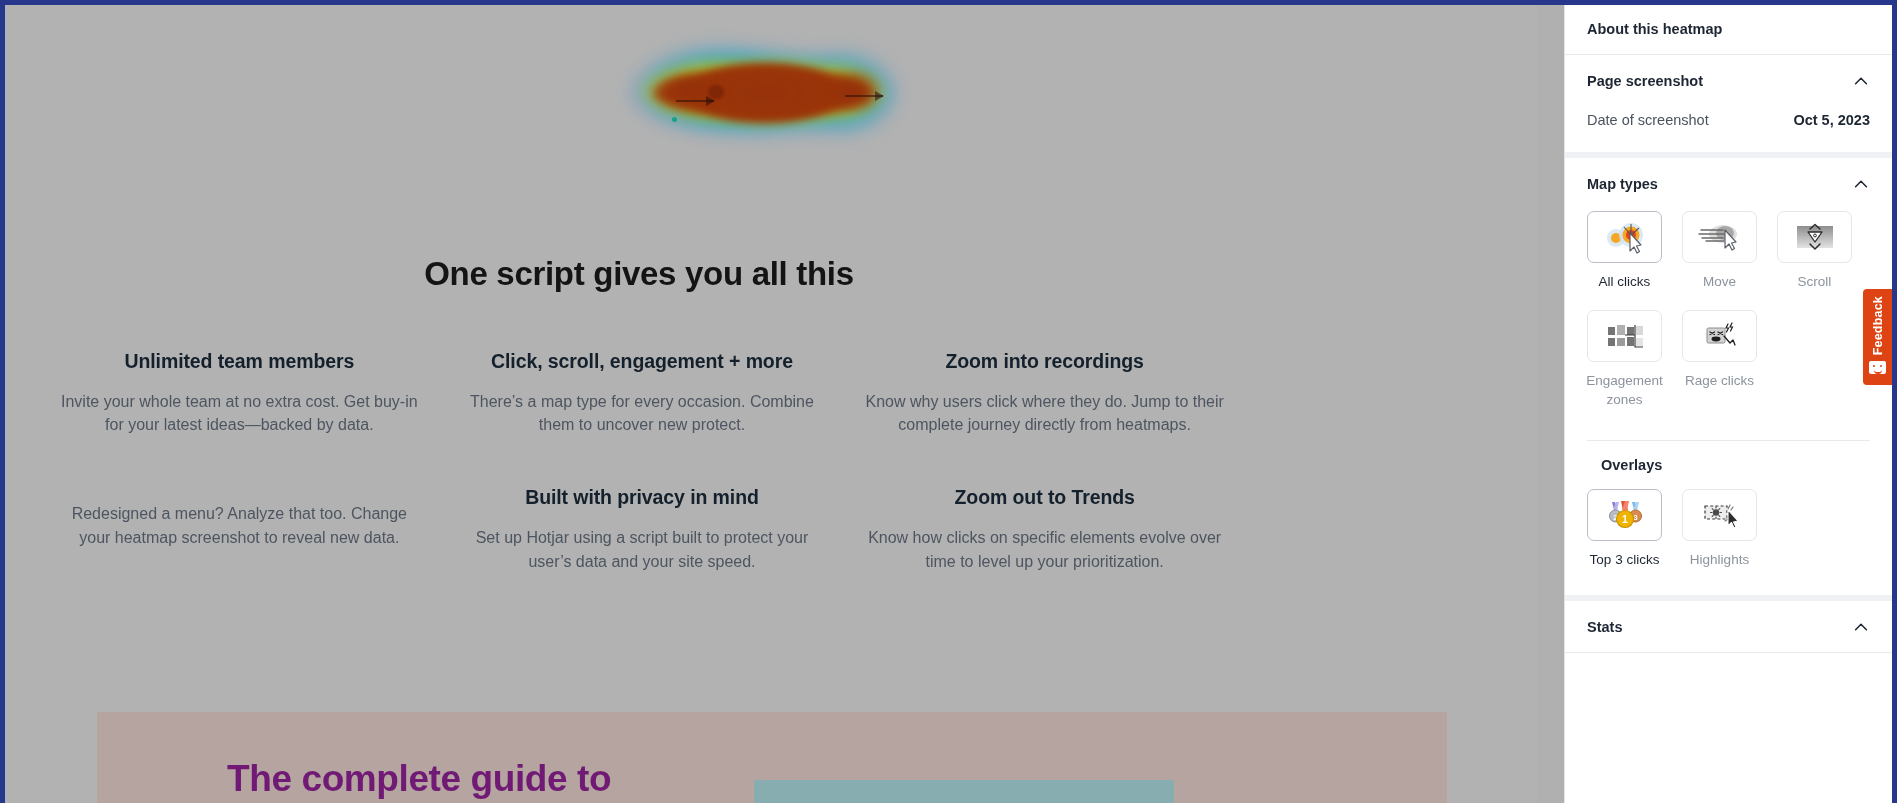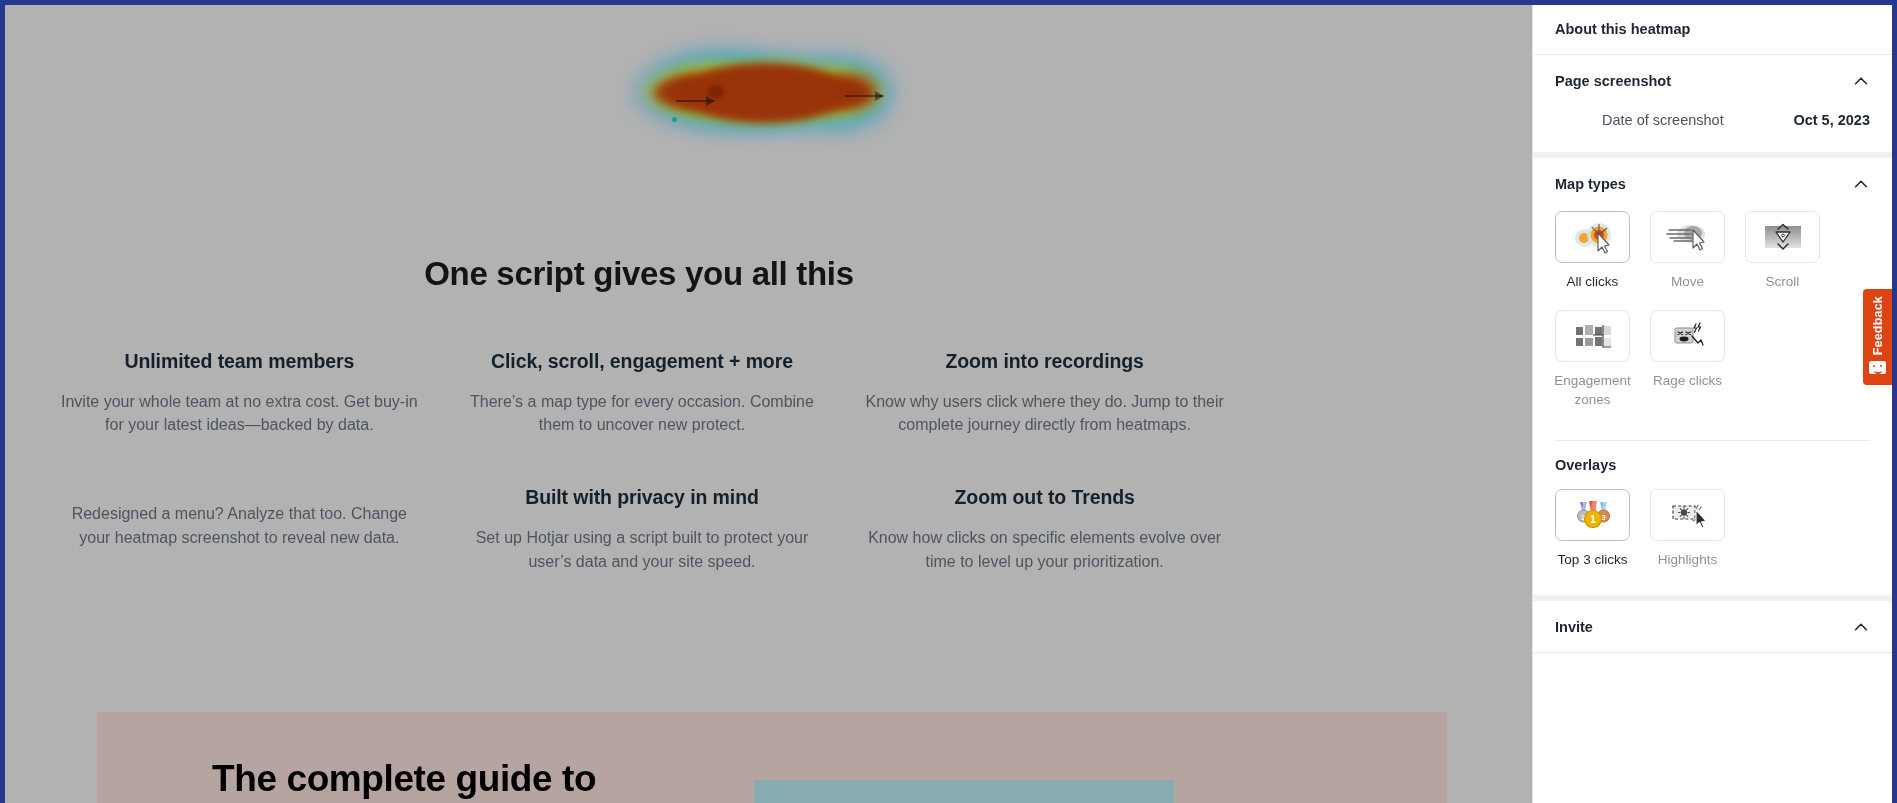--- a/index.html
+++ b/index.html
@@ -125,35 +125,35 @@
     font-size: 16px; line-height: 1.45; color: #4d5560; margin-top: 16px;
   }
 
   
   #guide-band {
     position: absolute; left: 92px; top: 707px;
     width: 1350px; height: 96px;
     background: #b6a4a0;
   }
   #guide-title {
-    position: absolute; left: 115px; top: 46px;
-    font-size: 37px; font-weight: 700; color: #000000;
+    position: absolute; left: 130px; top: 46px;
+    font-size: 37px; font-weight: 700; color: #701a75;
     letter-spacing: -.4px; white-space: nowrap;
   }
   #guide-teal {
     position: absolute; left: 657px; top: 68px;
     width: 420px; height: 60px;
     background: #87adb0;
   }
 
   
   #sidebar {
     position: absolute;
     right: 0; top: 0;
-    width: 360px; height: 798px;
+    width: 328px; height: 798px;
     background: #ffffff;
     border-left: 1px solid #e2e4e9;
     overflow: hidden;
   }
   .panel-section { border-bottom: 1px solid #e8eaee; }
   .panel-section.divider-thick { border-bottom: 6px solid #eff1f5; }
 
   .panel-head {
     display: flex; align-items: center; justify-content: space-between;
     padding: 17px 22px 16px 22px;
@@ -165,21 +165,21 @@
     width: 18px; height: 18px; display: block;
     color: #1d2632;
   }
 
   .about-head { padding: 16px 22px 17px 22px; }
 
   .kv-row {
     display: flex; align-items: center; justify-content: space-between;
     padding: 6px 22px 24px 22px;
   }
-  .kv-key { font-size: 14.5px; color: #4a525e; margin-left: 47px; }
+  .kv-key { font-size: 14.5px; color: #4a525e; }
   .kv-val { font-size: 14.5px; font-weight: 700; color: #1d2632; }
 
   
   .tile-grid {
     display: flex; flex-wrap: wrap;
     padding: 2px 22px 16px 22px;
     gap: 8px 20px;
   }
   .tile {
     width: 75px;
@@ -199,21 +199,21 @@
   .tile-label {
     margin-top: 9px;
     font-size: 13.5px; color: #8c939d; text-align: center;
     line-height: 1.45;
   }
   .tile.selected .tile-label { color: #1d2632; }
   .tile-icon { width: 46px; height: 34px; display: block; }
 
   .subhead {
     font-size: 14.5px; font-weight: 700; color: #1d2632;
-    padding: 16px 22px 14px 22px;
+    padding: 16px 22px 14px 36px;
   }
   .hairline { height: 1px; background: #e8eaee; margin: 4px 22px 0 22px; }
 
   
   #feedback-tab {
     position: absolute;
     right: 0; top: 284px;
     width: 29px; height: 96px;
     background: #dd4313;
     border-radius: 4px 0 0 4px;
@@ -455,21 +455,21 @@
               <path d="M31 12 L31 28 L34.5 24.5 L37 30 L39 29 L36.5 24 L41 23 Z" fill="#2d2d2d" stroke="#fff" stroke-width="1.1" stroke-linejoin="round"></path>
             </svg>
           </div>
           <div class="tile-label">Highlights</div>
         </div>
       </div>
     </div>
 
     <div class="panel-section">
       <div class="panel-head">
-        <span class="panel-head-title">Invite</span>
+        <span class="panel-head-title">Stats</span>
         <svg class="chev" viewBox="0 0 20 20" fill="none">
           <path d="M4 13 L10 7 L16 13" stroke="currentColor" stroke-width="1.7" stroke-linecap="round" stroke-linejoin="round"></path>
         </svg>
       </div>
     </div>
   </aside>
 
   <div id="feedback-tab">
     <span id="feedback-label">Feedback</span>
     <span id="feedback-face"></span>

